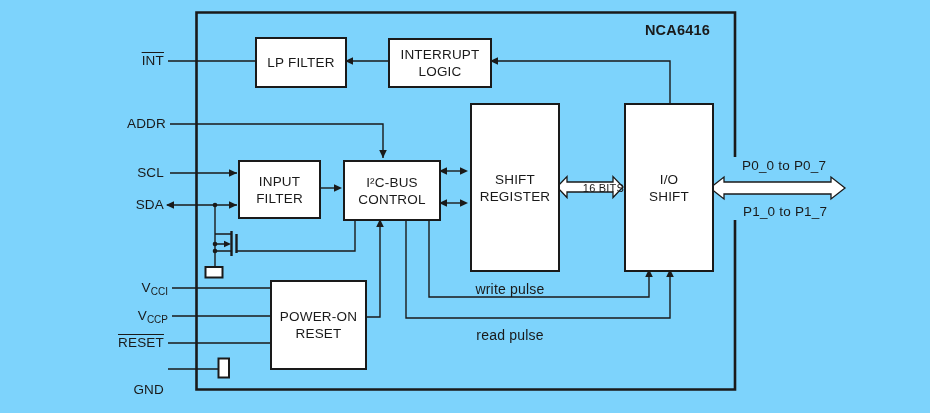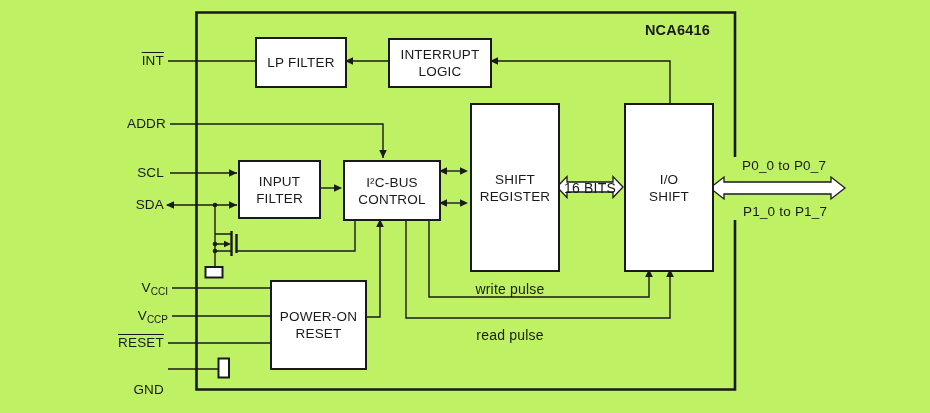--- a/index.html
+++ b/index.html
@@ -1,35 +1,35 @@
 <!DOCTYPE html>
 <html><head>
 <meta charset="utf-8">
 <style>
   html,body{margin:0;padding:0;background:#ffffff;}
   #canvas{
-    position:relative;width:930px;height:413px;background:#bef264;
+    position:relative;width:930px;height:413px;background:#7dd3fc;
     font-family:"Liberation Sans", sans-serif;color:#1a1a1a;overflow:hidden;
   }
   #wires{position:absolute;left:0;top:0;z-index:1;}
   .block{
     position:absolute;z-index:2;background:#ffffff;border:2px solid #1a1a1a;
     display:flex;align-items:center;justify-content:center;text-align:center;
     font-size:13.5px;line-height:17px;white-space:pre-line;letter-spacing:.2px;
   }
   .pin{
     position:absolute;z-index:3;font-size:13.5px;line-height:16px;
     text-align:right;letter-spacing:.2px;white-space:nowrap;
   }
   .overline{text-decoration:overline;}
   .pin sub{font-size:10px;letter-spacing:0;vertical-align:-3px;}
   .floatlabel{position:absolute;z-index:3;font-size:13.5px;line-height:15px;white-space:nowrap;letter-spacing:.2px;}
   .centerlabel{position:absolute;z-index:3;font-size:14px;line-height:14px;text-align:center;letter-spacing:.2px;}
   #chip-title{font-weight:bold;font-size:14.5px;text-align:right;}
-  #bits-label{font-size:14px;}
+  #bits-label{font-size:11px;text-align:right;}
 </style>
 </head>
 <body>
 
 <div id="canvas">
 
   <svg id="wires" width="930" height="413" viewBox="0 0 930 413">
     <g stroke="#1a1a1a" stroke-width="1.4" fill="none">
 
       <path d="M168,61 H256"></path>

